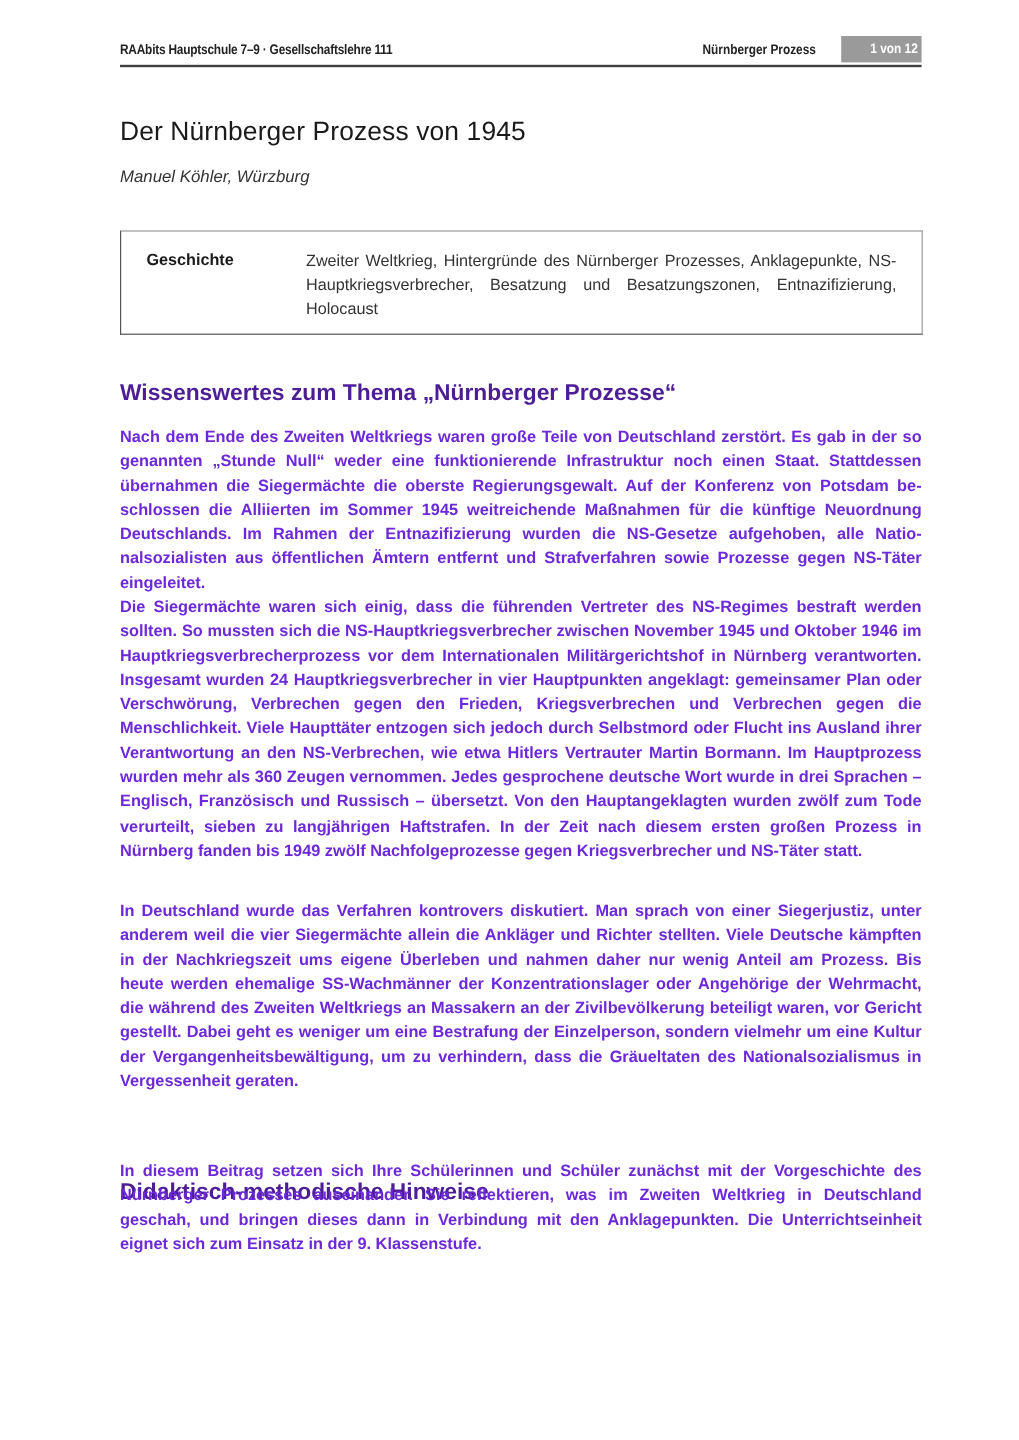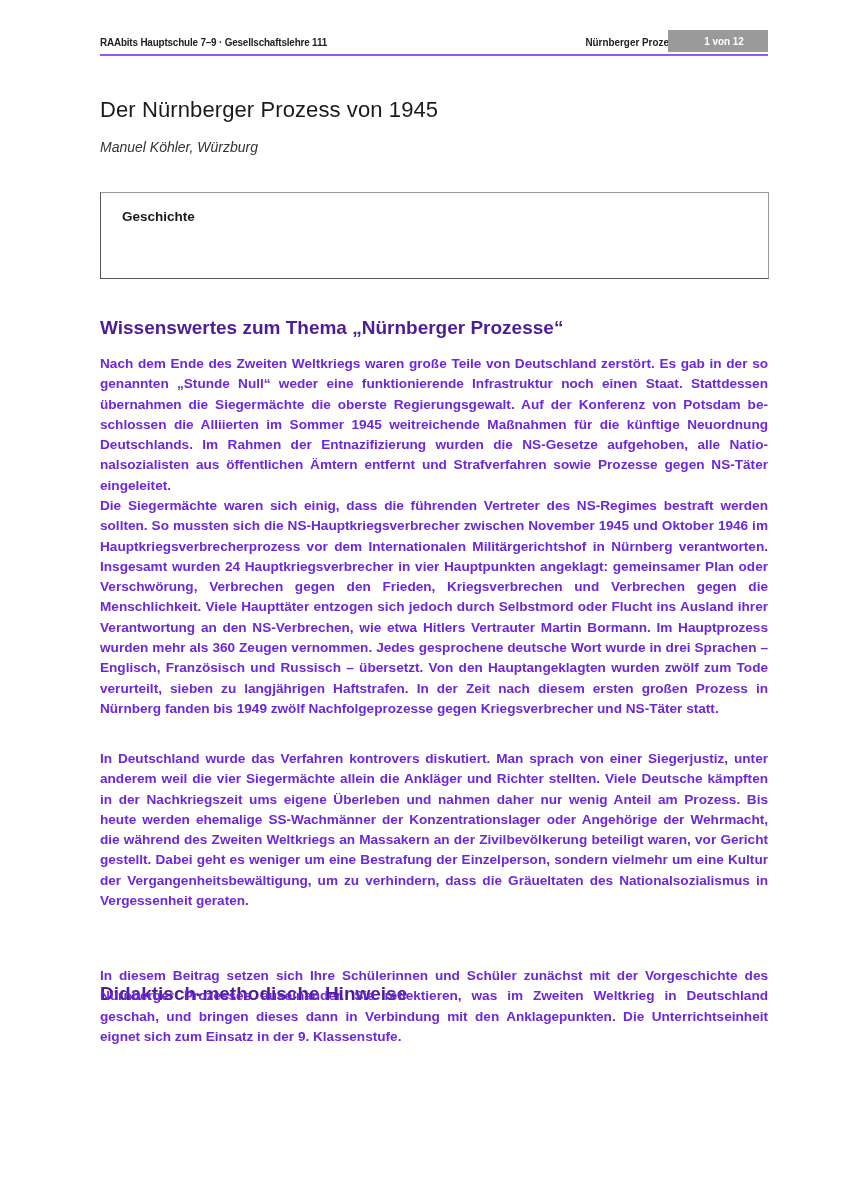--- a/index.html
+++ b/index.html
@@ -14,21 +14,21 @@
       overflow: hidden;
       font-family: "Liberation Sans", sans-serif;
       color: #1a1a1a;
     }
     .page-header {
       position: absolute;
       left: 100px;
       top: 32px;
       width: 668px;
       height: 22px;
-      border-bottom: 2px solid #8b5cf6;
+      border-bottom: 2px solid #404040;
     }
     .header-left {
       position: absolute;
       left: 0;
       top: 4px;
       font-size: 11.5px;
       font-weight: bold;
       color: #222;
       letter-spacing: -0.2px;
       transform: scaleX(0.86);
@@ -49,23 +49,22 @@
     .page-badge {
       position: absolute;
       right: 0;
       top: -2px;
       width: 67px;
       height: 22px;
       background: #9a9a9a;
       color: #ffffff;
       font-size: 11.5px;
       font-weight: bold;
-      text-align: left;
+      text-align: right;
       line-height: 22px;
-      padding-left: 33px;
     }
     .page-badge span {
       display: inline-block;
       transform: scaleX(0.86);
     }
     .doc-title {
       position: absolute;
       left: 100px;
       top: 97px;
       margin: 0;
@@ -145,20 +144,21 @@
   <div class="page-badge">
     <span>1 von 12</span>
   </div>
 </div>
 
 <h1 class="doc-title">Der Nürnberger Prozess von 1945</h1>
 <div class="doc-author">Manuel Köhler, Würzburg</div>
 
 <div class="topic-box">
   <div class="topic-label">Geschichte</div>
+  <div class="topic-text">Zweiter Weltkrieg, Hintergründe des Nürnberger Prozesses, Anklage­punkte, NS-Hauptkriegsverbrecher, Besatzung und Besatzungszonen, Ent­nazifizierung, Holocaust</div>
 </div>
 
 <h2 class="section-heading" style="top:317px;">Wissenswertes zum Thema „Nürnberger Prozesse“</h2>
 
 <p class="body-para" style="top:354px;">Nach dem Ende des Zweiten Weltkriegs waren große Teile von Deutschland zerstört. Es gab in der so genannten „Stunde Null“ weder eine funktionierende Infrastruktur noch einen Staat. Stattdessen übernahmen die Siegermächte die oberste Regierungsgewalt. Auf der Konferenz von Potsdam be­schlossen die Alliierten im Sommer 1945 weitreichende Maßnahmen für die künftige Neuordnung Deutschlands. Im Rahmen der Entnazifizierung wurden die NS-Gesetze aufgehoben, alle Natio­nalsozialisten aus öffentlichen Ämtern entfernt und Strafverfahren sowie Prozesse gegen NS-Täter eingeleitet.</p>
 <p class="body-para" style="top:496px;">Die Siegermächte waren sich einig, dass die führenden Vertreter des NS-Regimes bestraft werden sollten. So mussten sich die NS-Hauptkriegsverbrecher zwischen November 1945 und Oktober 1946 im Hauptkriegsverbrecherprozess vor dem Internationalen Militärgerichtshof in Nürnberg verantworten. Insgesamt wurden 24 Hauptkriegsverbrecher in vier Hauptpunkten angeklagt: ge­meinsamer Plan oder Verschwörung, Verbrechen gegen den Frieden, Kriegsverbrechen und Ver­brechen gegen die Menschlichkeit. Viele Haupttäter entzogen sich jedoch durch Selbstmord oder Flucht ins Ausland ihrer Verantwortung an den NS-Verbrechen, wie etwa Hitlers Vertrauter Martin Bormann. Im Hauptprozess wurden mehr als 360 Zeugen vernommen. Jedes gesprochene deut­sche Wort wurde in drei Sprachen – Englisch, Französisch und Russisch – übersetzt. Von den Hauptangeklagten wurden zwölf zum Tode verurteilt, sieben zu langjährigen Haftstrafen. In der Zeit nach diesem ersten großen Prozess in Nürnberg fanden bis 1949 zwölf Nachfolgeprozesse gegen Kriegsverbrecher und NS-Täter statt.</p>
 <p class="body-para" style="top:749px;">In Deutschland wurde das Verfahren kontrovers diskutiert. Man sprach von einer Siegerjustiz, unter anderem weil die vier Siegermächte allein die Ankläger und Richter stellten. Viele Deutsche kämpf­ten in der Nachkriegszeit ums eigene Überleben und nahmen daher nur wenig Anteil am Prozess. Bis heute werden ehemalige SS-Wachmänner der Konzentrationslager oder Angehörige der Wehr­macht, die während des Zweiten Weltkriegs an Massakern an der Zivilbevölkerung beteiligt waren, vor Gericht gestellt. Dabei geht es weniger um eine Bestrafung der Einzelperson, sondern vielmehr um eine Kultur der Vergangenheitsbewältigung, um zu verhindern, dass die Gräueltaten des Nati­onalsozialismus in Vergessenheit geraten.</p>
 
 <h2 class="section-heading" style="top:983px;">Didaktisch-methodische Hinweise</h2>
 

